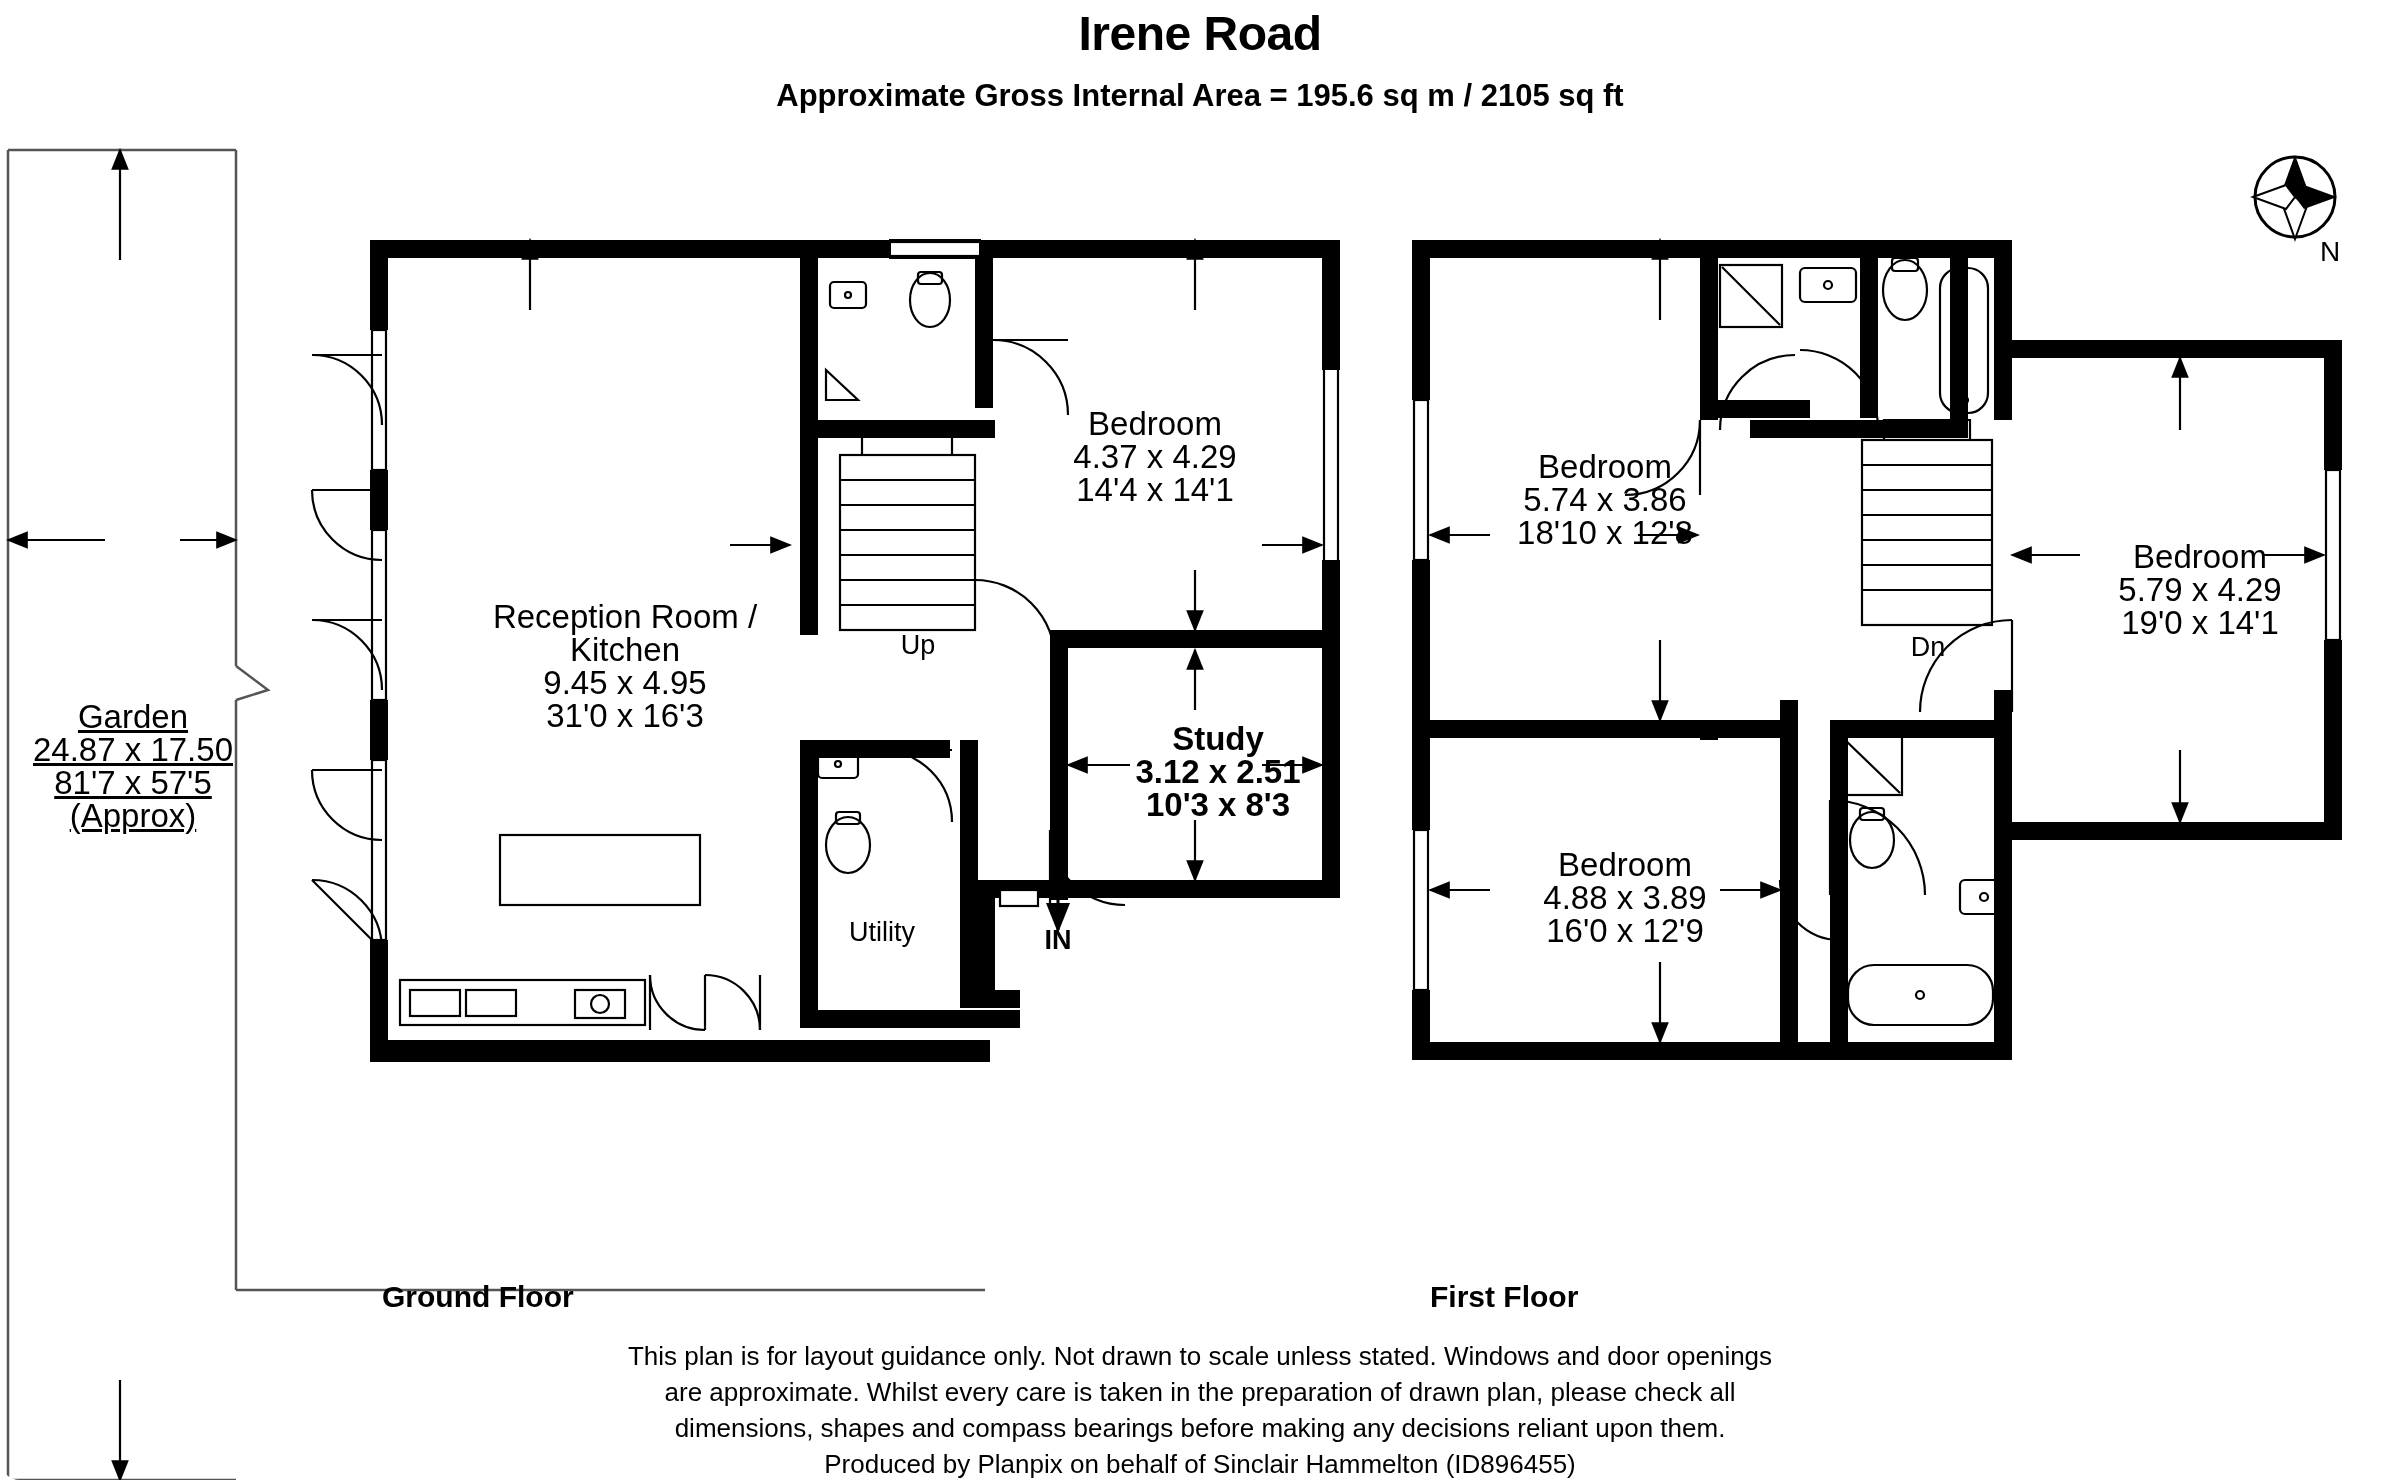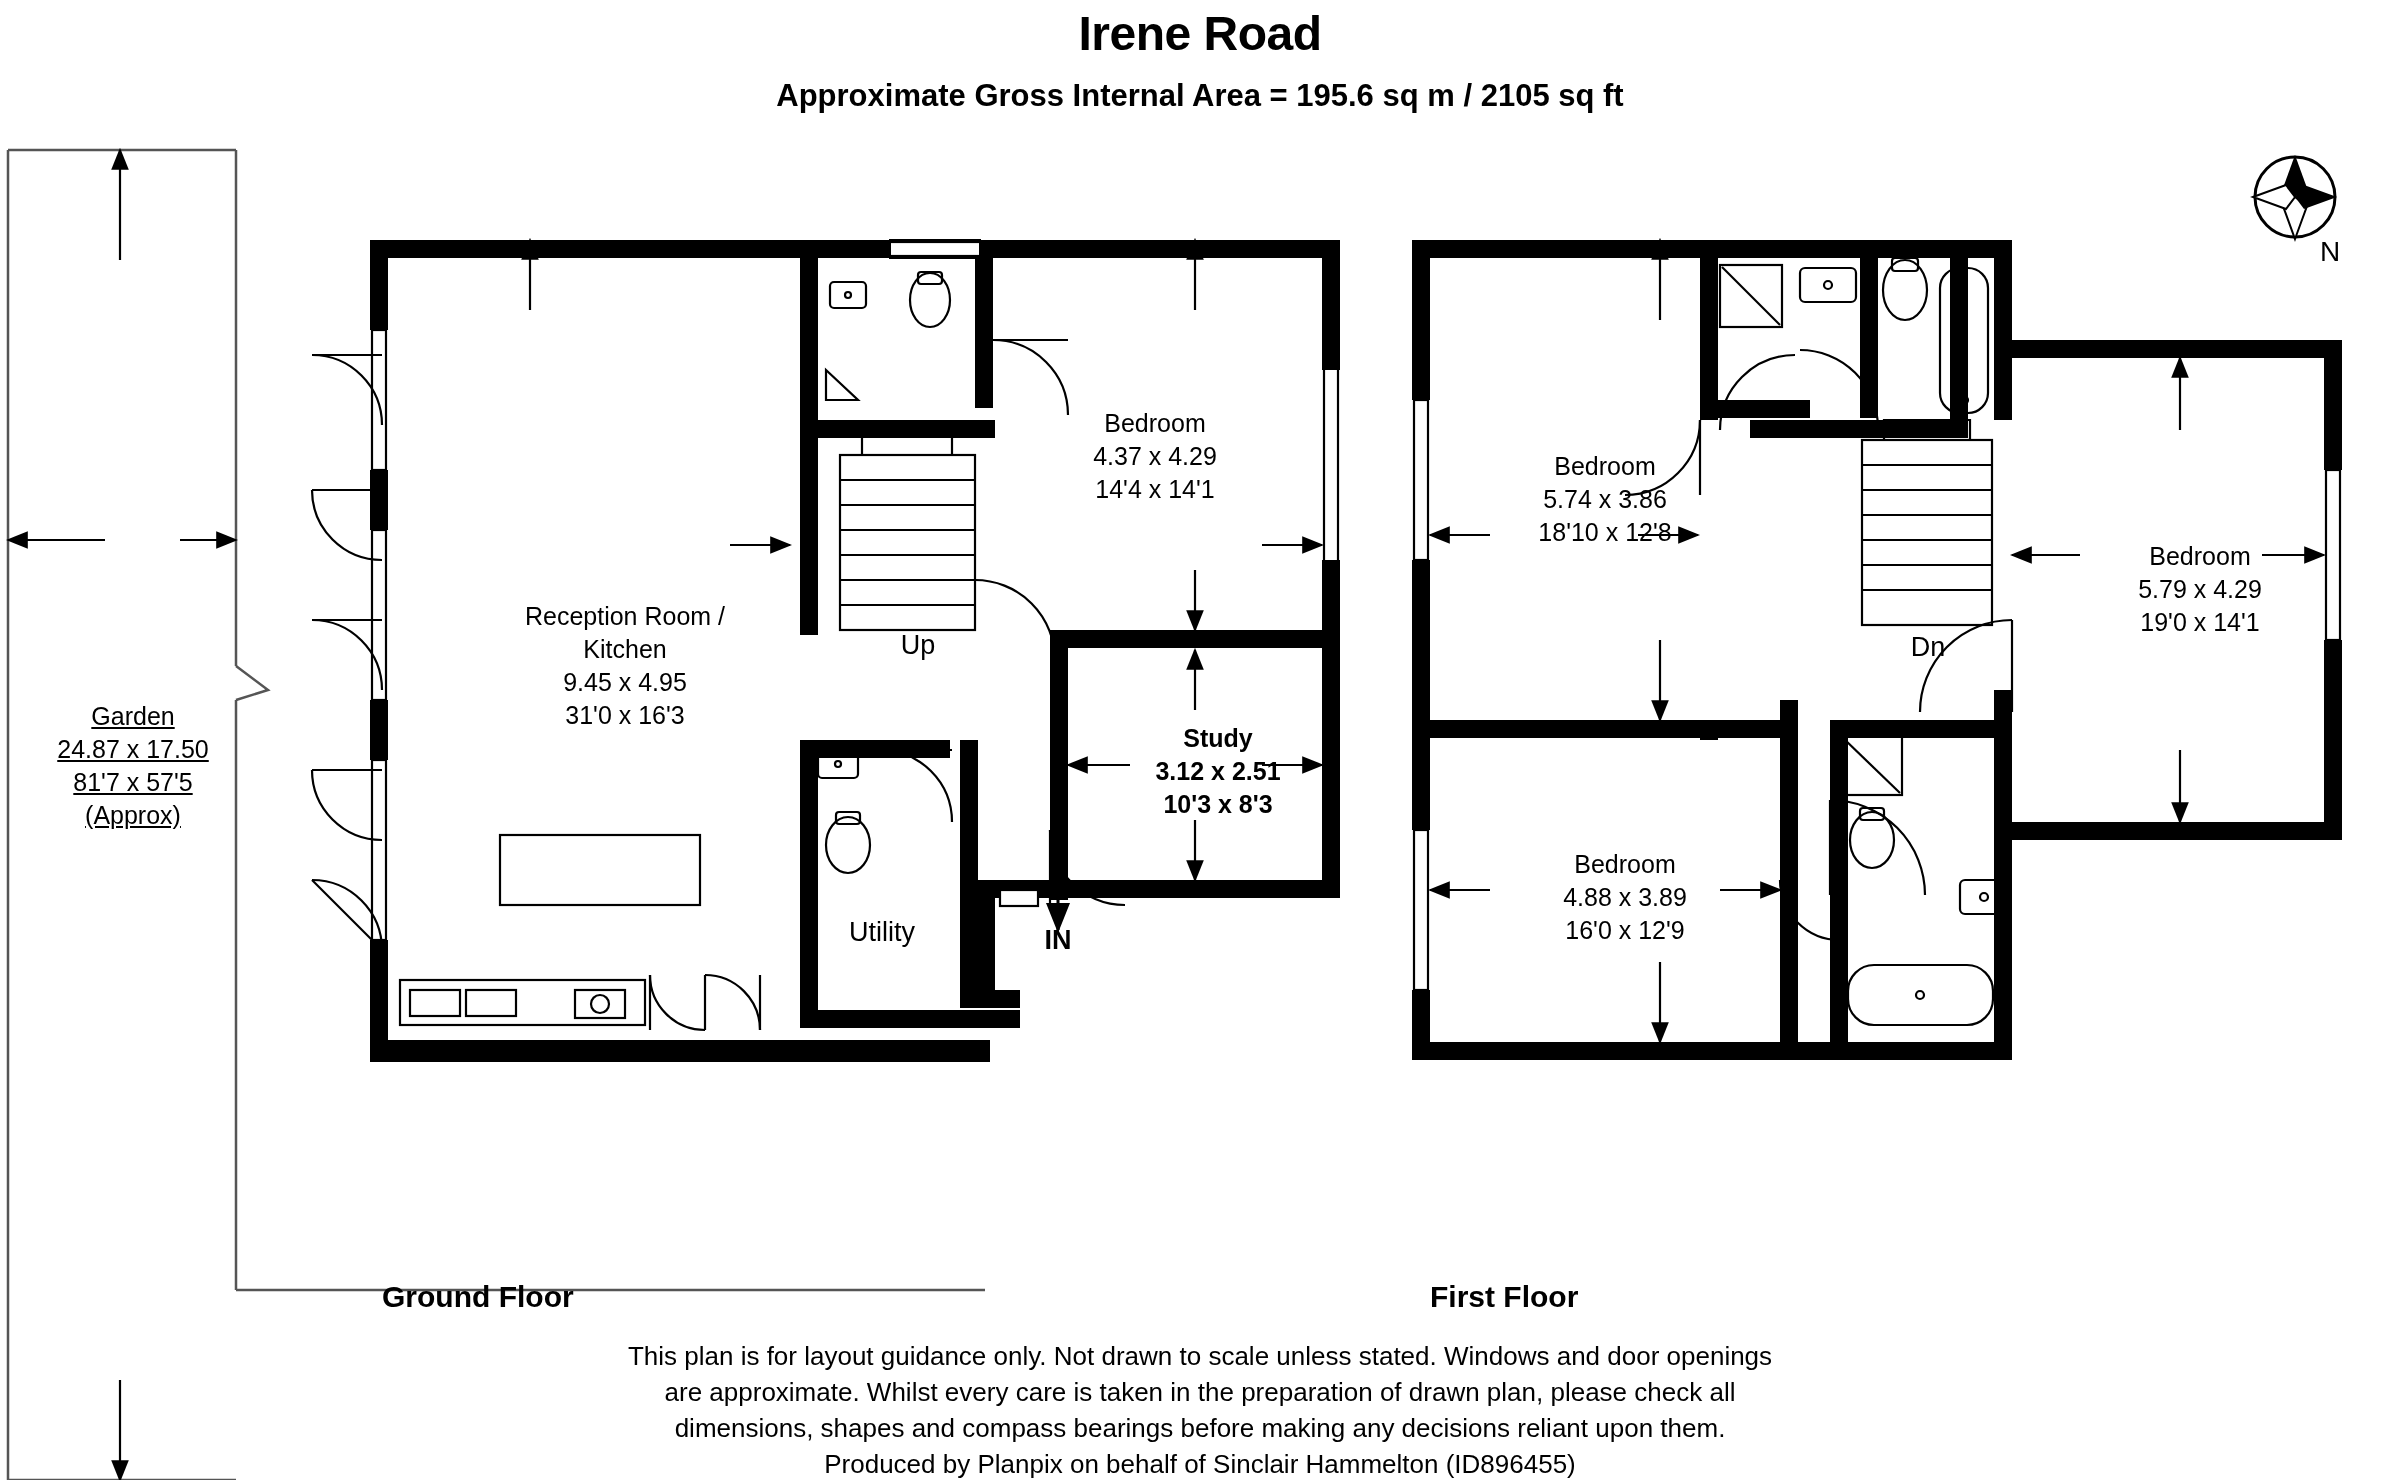--- a/index.html
+++ b/index.html
@@ -11,20 +11,21 @@
   body {
     font-family: "Liberation Sans", sans-serif;
     color: #000000;
   }
   #page {
     position: relative;
     width: 2400px;
     height: 1480px;
     overflow: hidden;
     background: #ffffff;
+    border-radius: 20px;
   }
   
   .title {
     position: absolute;
     top: 6px;
     left: 0;
     width: 2400px;
     text-align: center;
     font-size: 48px;
     font-weight: bold;
@@ -67,21 +68,21 @@
     left: 0;
     top: 0;
     width: 2400px;
     height: 1480px;
   }
 
   
   .room-label {
     position: absolute;
     text-align: center;
-    font-size: 25px;
+    font-size: 33px;
     line-height: 33px;
     white-space: nowrap;
     transform: translateX(-50%);
   }
   .room-label .ln { display: block; }
   .small-label {
     position: absolute;
     font-size: 27px;
     white-space: nowrap;
     transform: translateX(-50%);

